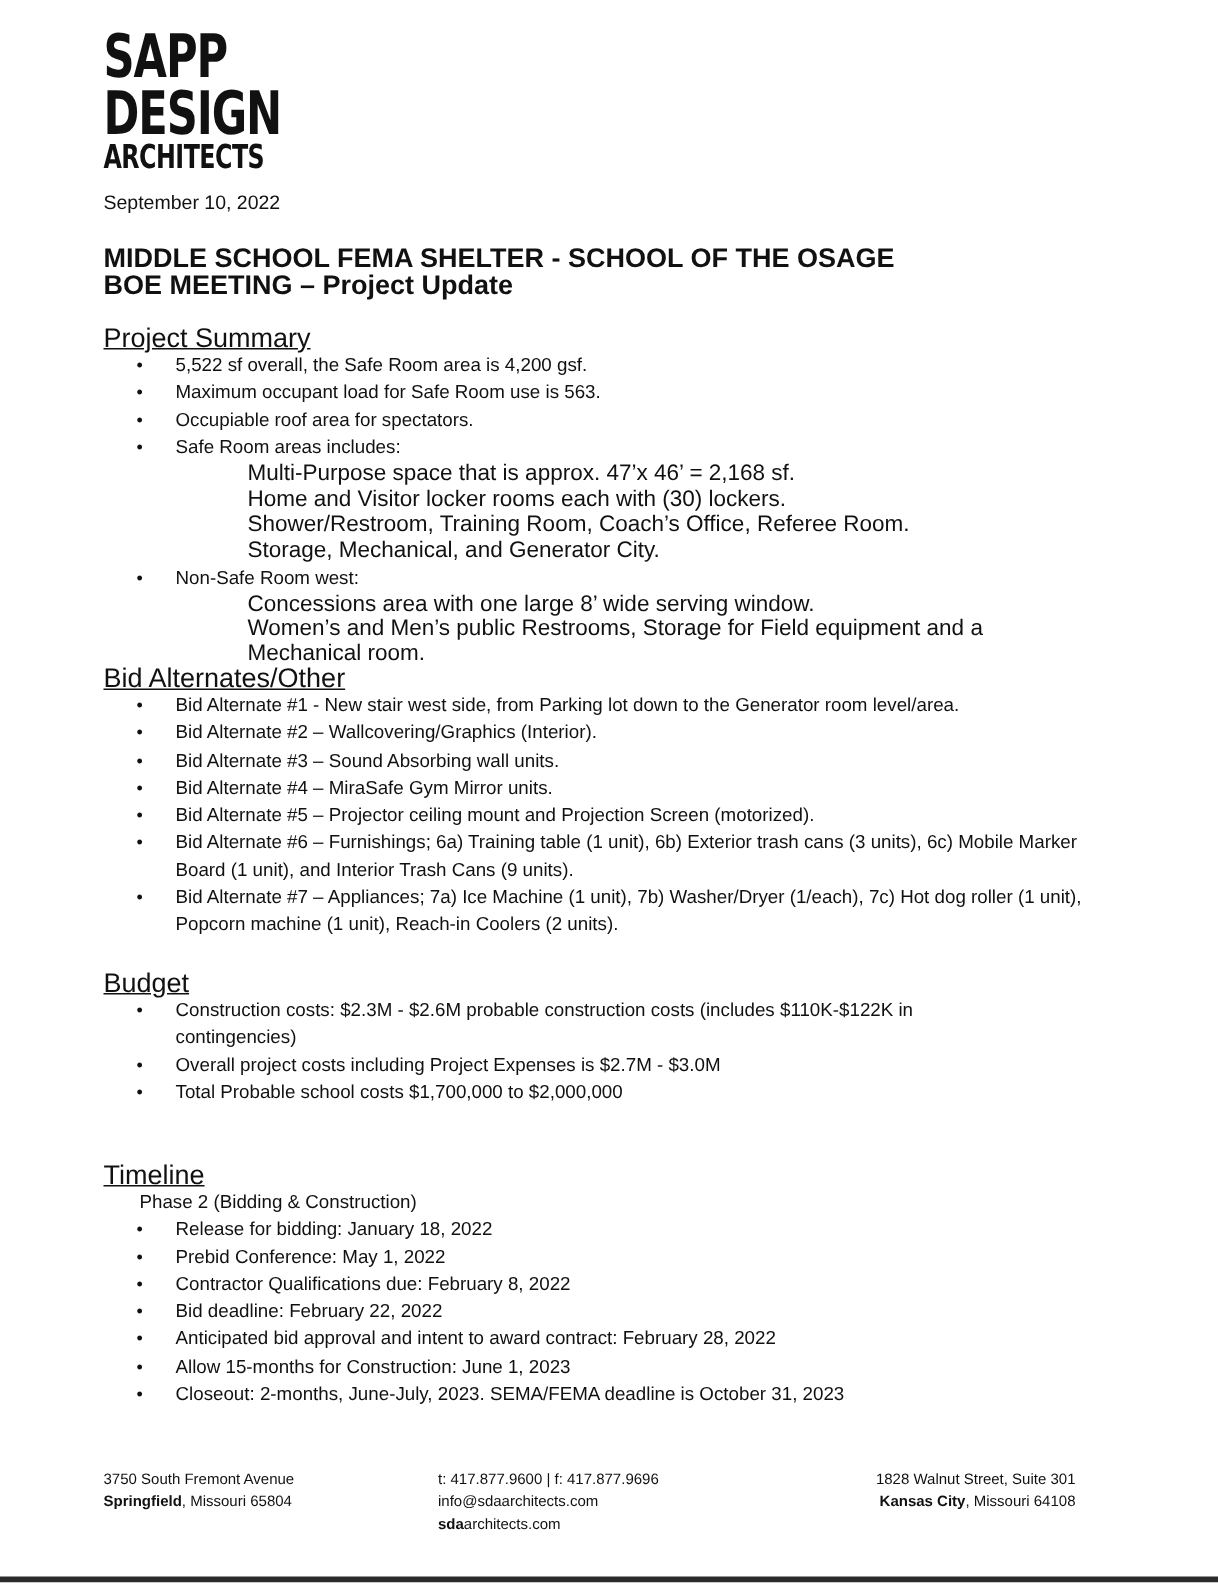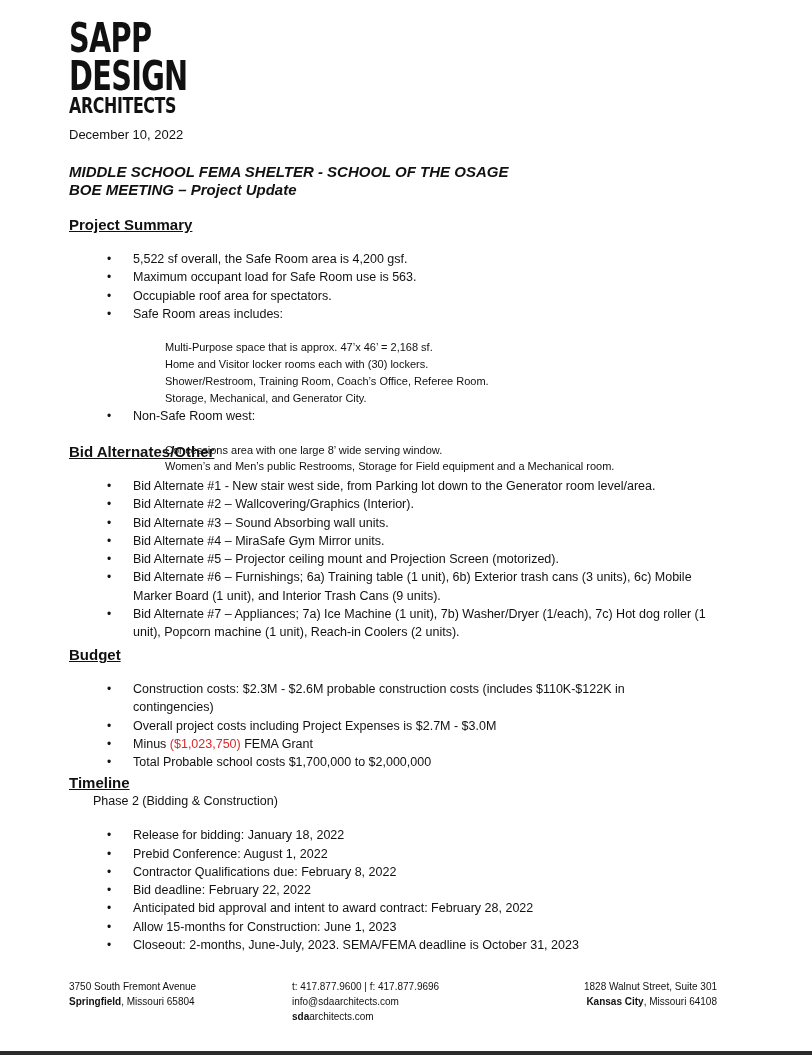--- a/index.html
+++ b/index.html
@@ -23,32 +23,32 @@
       height: 38px;
     }
     .logo .l3 {
       display: block; font-size: 22px; letter-spacing: -0.5px;
       transform: scaleX(0.72); transform-origin: left top;
       margin-top: 1px;
     }
 
     .date { position: absolute; left: 69px; top: 127px; font-size: 13px; }
 
-    .title-block { position: absolute; left: 69px; top: 163px; font-size: 15px; font-weight: bold; line-height: 18px; font-style: italic; }
+    .title-block { position: absolute; left: 69px; top: 163px; font-size: 18px; font-weight: bold; line-height: 18px; }
 
     .section { position: absolute; left: 69px; font-size: 12.5px; }
-    .sec-head { font-weight: bold; text-decoration: underline; font-size: 15px; line-height: 18px; }
-    ul.bul { list-style: none; margin: 16px; padding: 0; }
+    .sec-head { font-weight: normal; text-decoration: underline; font-size: 18px; line-height: 18px; }
+    ul.bul { list-style: none; margin: 0; padding: 0; }
     ul.bul > li {
       position: relative; padding-left: 48px; line-height: 18.3px; font-size: 12.5px;
     }
     ul.bul > li::before {
       content: "\2022"; position: absolute; left: 22px; top: 0; font-size: 12px;
     }
-    .sub { padding-left: 96px; font-size: 11px; line-height: 16.8px; }
+    .sub { padding-left: 96px; font-size: 15px; line-height: 16.8px; }
     .phase { padding-left: 24px; line-height: 18.3px; font-size: 12.5px; }
     .red { color: #d8262a; }
 
     
     .footer { position: absolute; top: 979px; left: 0; width: 812px; font-size: 10px; line-height: 15px; color: #111; }
     .f-left { position: absolute; left: 69px; }
     .f-center { position: absolute; left: 292px; width: 200px; }
     .f-right { position: absolute; right: 95px; text-align: right; }
     .bottom-bar { position: absolute; left: 0; top: 1051px; width: 812px; height: 4px; background: #2b2b2b; }
   </style>
@@ -56,21 +56,21 @@
 <body>
 
 <div class="page">
 
   <div class="logo">
     <span class="l1">SAPP</span>
     <span class="l2">DESIGN</span>
     <span class="l3">ARCHITECTS</span>
   </div>
 
-  <div class="date">December 10, 2022</div>
+  <div class="date">September 10, 2022</div>
 
   <div class="title-block">
     <div>MIDDLE SCHOOL FEMA SHELTER - SCHOOL OF THE OSAGE</div>
     <div>BOE MEETING – Project Update</div>
   </div>
 
   <div class="section" style="top:216px;">
     <div class="sec-head">Project Summary</div>
     <ul class="bul">
       <li>5,522 sf overall, the Safe Room area is 4,200 gsf.</li>
@@ -104,31 +104,30 @@
       <li>Bid Alternate #6 – Furnishings; 6a) Training table (1 unit), 6b) Exterior trash cans (3 units), 6c) Mobile Marker Board (1 unit), and Interior Trash Cans (9 units).</li>
       <li>Bid Alternate #7 – Appliances; 7a) Ice Machine (1 unit), 7b) Washer/Dryer (1/each), 7c) Hot dog roller (1 unit), Popcorn machine (1 unit), Reach-in Coolers (2 units).</li>
     </ul>
   </div>
 
   <div class="section" style="top:646px; width:620px;">
     <div class="sec-head">Budget</div>
     <ul class="bul">
       <li>Construction costs: $2.3M - $2.6M probable construction costs (includes $110K-$122K in contingencies)</li>
       <li>Overall project costs including Project Expenses is $2.7M - $3.0M</li>
-      <li><span>Minus </span><span class="red" style="color: rgb(216, 38, 42);">($1,023,750)</span><span> FEMA Grant</span></li>
       <li>Total Probable school costs $1,700,000 to $2,000,000</li>
     </ul>
   </div>
 
   <div class="section" style="top:774px; width:680px;">
     <div class="sec-head">Timeline</div>
     <div class="phase">Phase 2 (Bidding &amp; Construction)</div>
     <ul class="bul">
       <li>Release for bidding: January 18, 2022</li>
-      <li>Prebid Conference: August 1, 2022</li>
+      <li>Prebid Conference: May 1, 2022</li>
       <li>Contractor Qualifications due: February 8, 2022</li>
       <li>Bid deadline: February 22, 2022</li>
       <li>Anticipated bid approval and intent to award contract: February 28, 2022</li>
       <li>Allow 15-months for Construction: June 1, 2023</li>
       <li>Closeout: 2-months, June-July, 2023.  SEMA/FEMA deadline is October 31, 2023</li>
     </ul>
   </div>
 
   <div class="footer">
     <div class="f-left">

